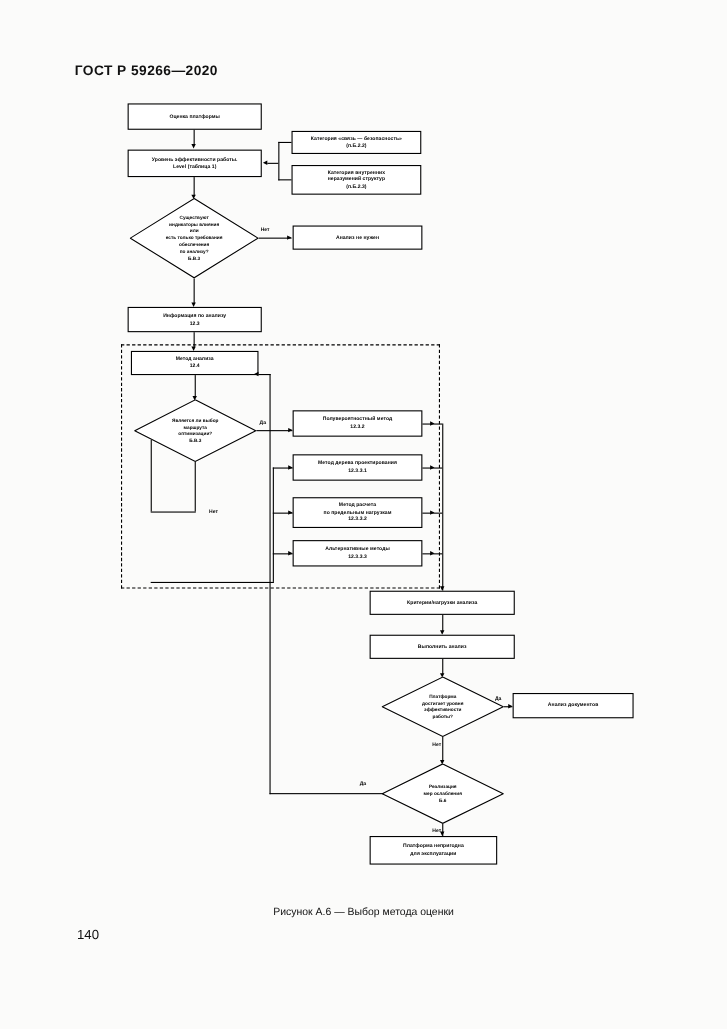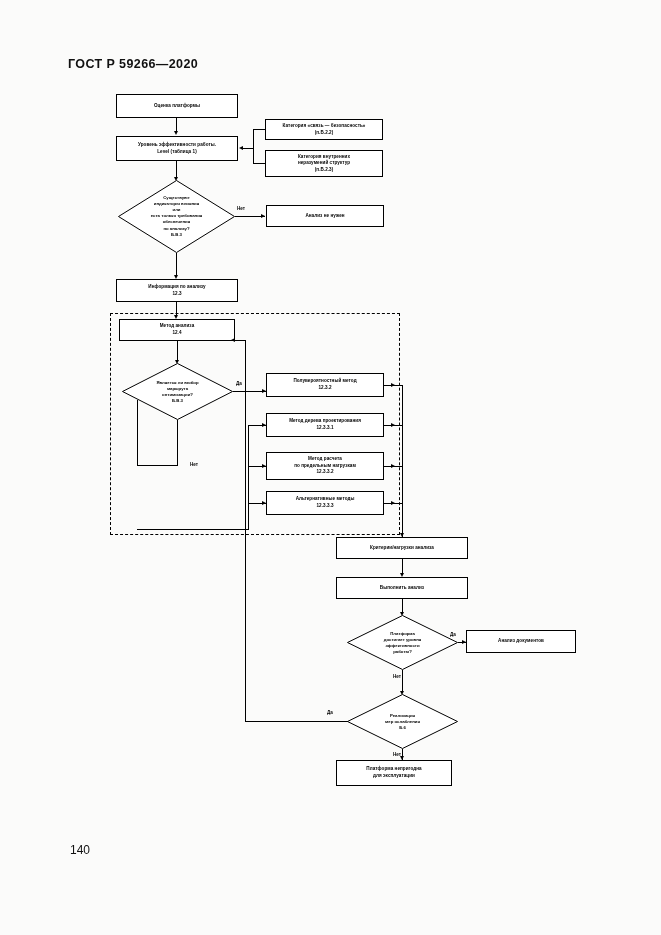--- a/index.html
+++ b/index.html
@@ -329,15 +329,16 @@
     <div class="arrow arrow-down" style="left:400px; top:756px;"></div>
     <div class="edge-label" style="left:393px; top:752px;">Нет</div>
 
     <div class="node box" style="left:336px; top:760px; width:116px; height:26px; white-space:pre-line;">
       <span>Платформа непригодна
 для эксплуатации</span>
     </div>
 
   </div>
 
+  <div class="figure-caption">Рисунок А.6 — Выбор метода оценки</div>
   <div class="page-number">140</div>
 
 </div>
 
 </body></html>

